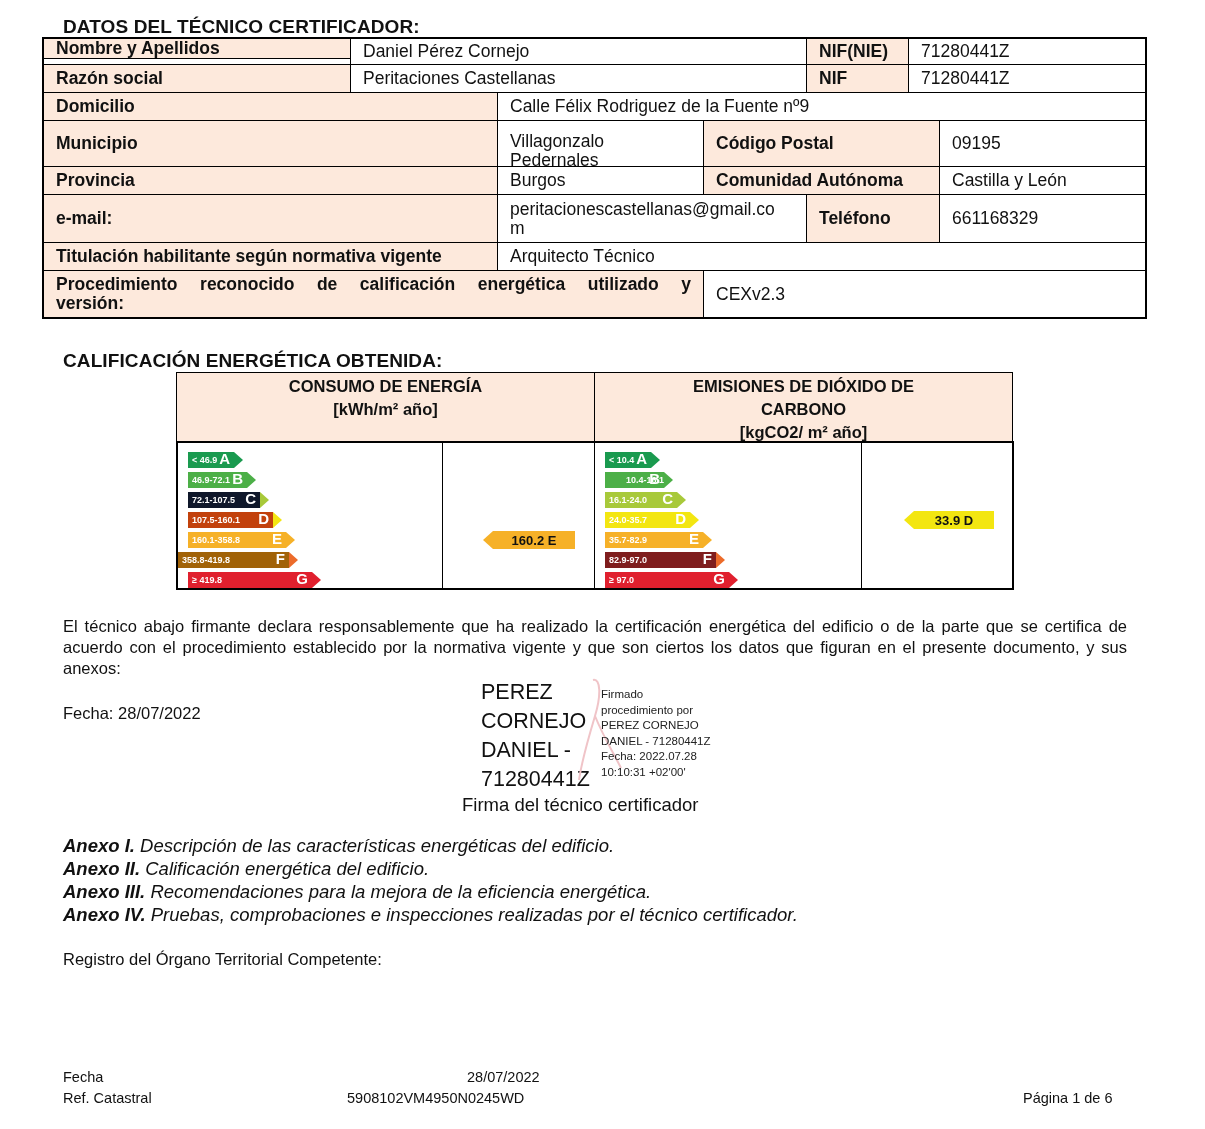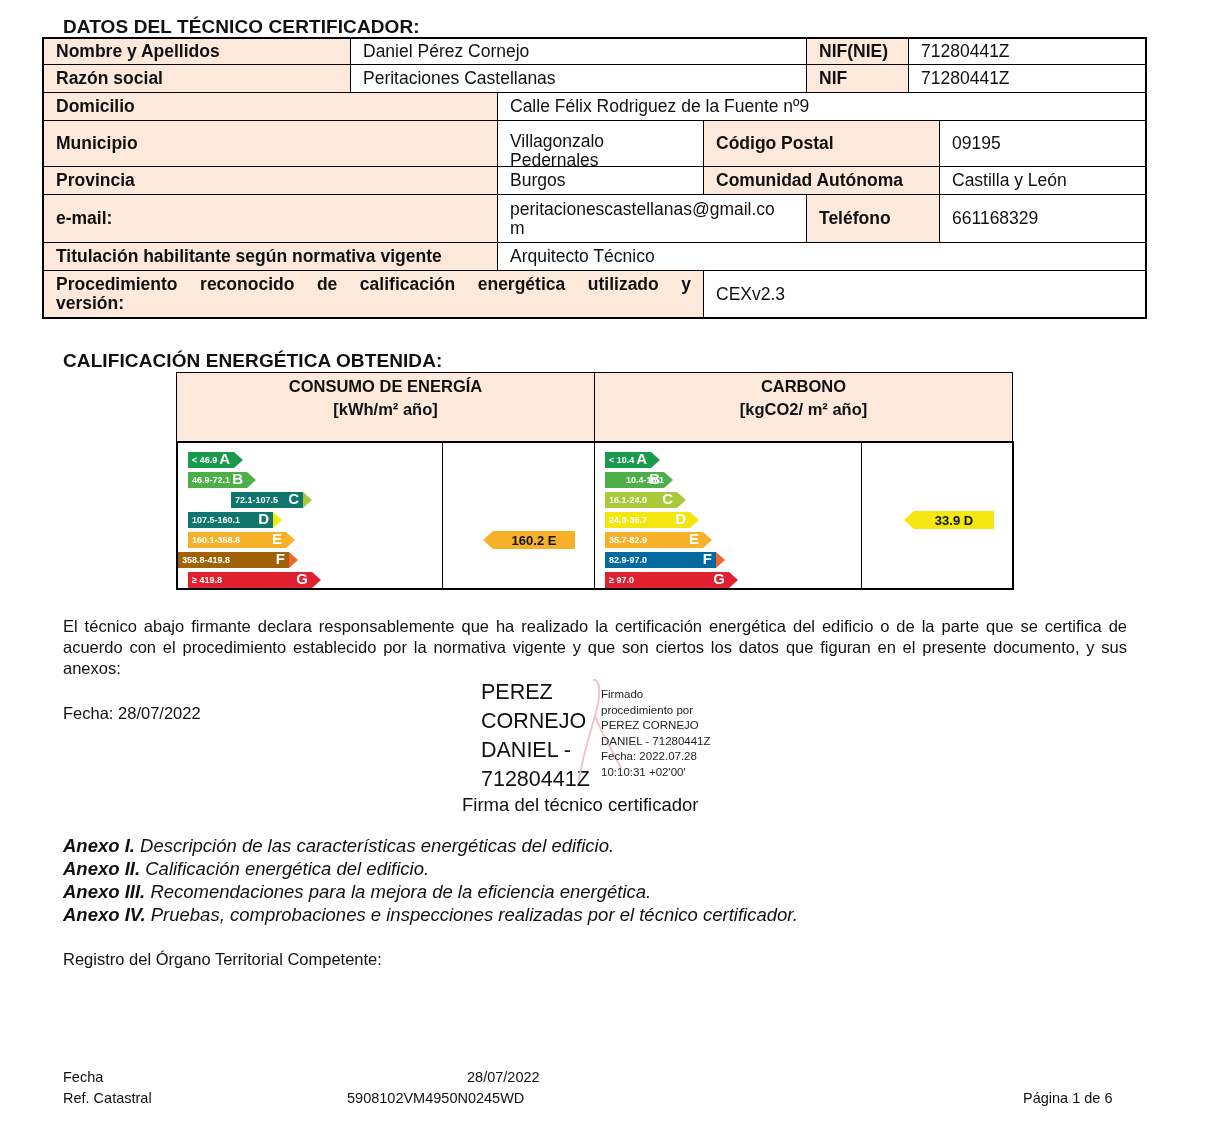--- a/index.html
+++ b/index.html
@@ -30,21 +30,21 @@
   .annex b { font-weight:bold; }
   .small { font-size:14.5px; }
 </style>
 </head>
 <body>
 
 <div class="abs h1" style="left:63px;top:16px;">DATOS DEL TÉCNICO CERTIFICADOR:</div>
 
 <div>
 
-  <div class="cell lbl" style="left:43px;top:38px;width:308px;height:27px;">Nombre y Apellidos</div>
+  <div class="cell lbl" style="left:43px;top:38px;width:308px;height:21px;">Nombre y Apellidos</div>
   <div class="cell val" style="left:350px;top:38px;width:457px;height:27px;">Daniel Pérez Cornejo</div>
   <div class="cell lbl" style="left:806px;top:38px;width:103px;height:27px;">NIF(NIE)</div>
   <div class="cell val" style="left:908px;top:38px;width:238px;height:27px;">71280441Z</div>
 
   <div class="cell lbl" style="left:43px;top:64px;width:308px;height:29px;">Razón social</div>
   <div class="cell val" style="left:350px;top:64px;width:457px;height:29px;">Peritaciones Castellanas</div>
   <div class="cell lbl" style="left:806px;top:64px;width:103px;height:29px;">NIF</div>
   <div class="cell val" style="left:908px;top:64px;width:238px;height:29px;">71280441Z</div>
 
   <div class="cell lbl" style="left:43px;top:92px;width:455px;height:29px;">Domicilio</div>
@@ -83,38 +83,39 @@
 </div>
 
 <div class="abs h1" style="left:63px;top:350px;">CALIFICACIÓN ENERGÉTICA OBTENIDA:</div>
 
 <div>
   <div class="rhead" style="left:176px;top:372px;width:419px;height:70px;">
     <div>CONSUMO DE ENERGÍA</div>
     <div>[kWh/m² año]</div>
   </div>
   <div class="rhead" style="left:594px;top:372px;width:419px;height:70px;">
+    <div>EMISIONES DE DIÓXIDO DE</div>
     <div>CARBONO</div>
     <div>[kgCO2/ m² año]</div>
   </div>
 
   <div class="rcell" style="left:176px;top:441px;width:267px;height:149px;border-width:2px 1px 2px 2px;" id="consumo-scale">
       <div class="bar" style="left: 10px; top: 9px; width: 46px; background: rgb(26, 154, 79); --c: #1a9a4f;">
         <span>&lt; 46.9</span>
         <span class="ltr">A</span>
       </div>
       <div class="bar" style="left: 10px; top: 29px; width: 59px; background: rgb(76, 175, 71); --c: #4caf47;">
         <span>46.9-72.1</span>
         <span class="ltr">B</span>
       </div>
-      <div class="bar" style="left: 10px; top: 49px; width: 72px; background: #0f766e; margin-left: 43px; --c: #a8c93a;">
+      <div class="bar" style="left: 10px; top: 49px; width: 72px; background: #0f172a; --c: #a8c93a;">
         <span>72.1-107.5</span>
         <span class="ltr">C</span>
       </div>
-      <div class="bar" style="left: 10px; top: 69px; width: 85px; background: #0f766e; --c: #f3e611;">
+      <div class="bar" style="left: 10px; top: 69px; width: 85px; background: #c2410c; --c: #f3e611;">
         <span>107.5-160.1</span>
         <span class="ltr">D</span>
       </div>
       <div class="bar" style="left: 10px; top: 89px; width: 98px; background: rgb(246, 177, 40); --c: #f6b128;">
         <span>160.1-358.8</span>
         <span class="ltr">E</span>
       </div>
       <div class="bar" style="left: 0; top: 109px; width: 111px; background: #a16207; --c: #ec6b2a;">
         <span>358.8-419.8</span>
         <span class="ltr">F</span>
@@ -142,21 +143,21 @@
         <span class="ltr">C</span>
       </div>
       <div class="bar" style="left: 10px; top: 69px; width: 85px; background: rgb(243, 230, 17); --c: #f3e611;">
         <span>24.0-35.7</span>
         <span class="ltr">D</span>
       </div>
       <div class="bar" style="left: 10px; top: 89px; width: 98px; background: rgb(246, 177, 40); --c: #f6b128;">
         <span>35.7-82.9</span>
         <span class="ltr">E</span>
       </div>
-      <div class="bar" style="left: 10px; top: 109px; width: 111px; background: #0369a1; --c: #ec6b2a;">
+      <div class="bar" style="left: 10px; top: 109px; width: 111px; background: #7f1d1d; --c: #ec6b2a;">
         <span>82.9-97.0</span>
         <span class="ltr">F</span>
       </div>
       <div class="bar" style="left: 10px; top: 129px; width: 124px; background: rgb(224, 32, 46); --c: #e0202e;">
         <span>≥ 97.0</span>
         <span class="ltr">G</span>
       </div>
     </div>
   <div class="rcell" style="left:861px;top:441px;width:153px;height:149px;border-width:2px 2px 2px 1px;">
     <div class="pointer" style="left:52px;top:68px;width:80px;background:#f3e611;--c:#f3e611;">33.9 D</div>

